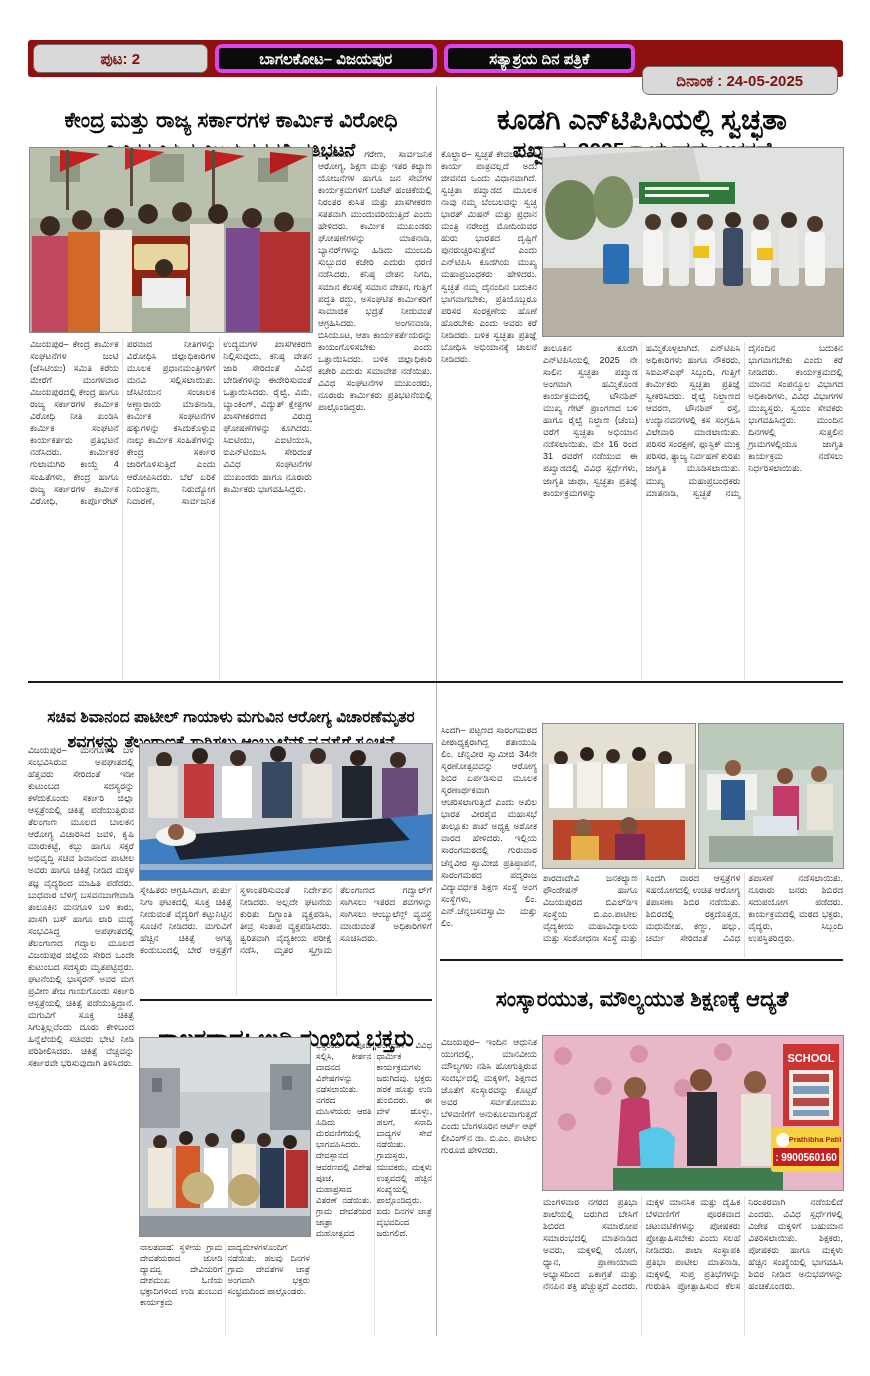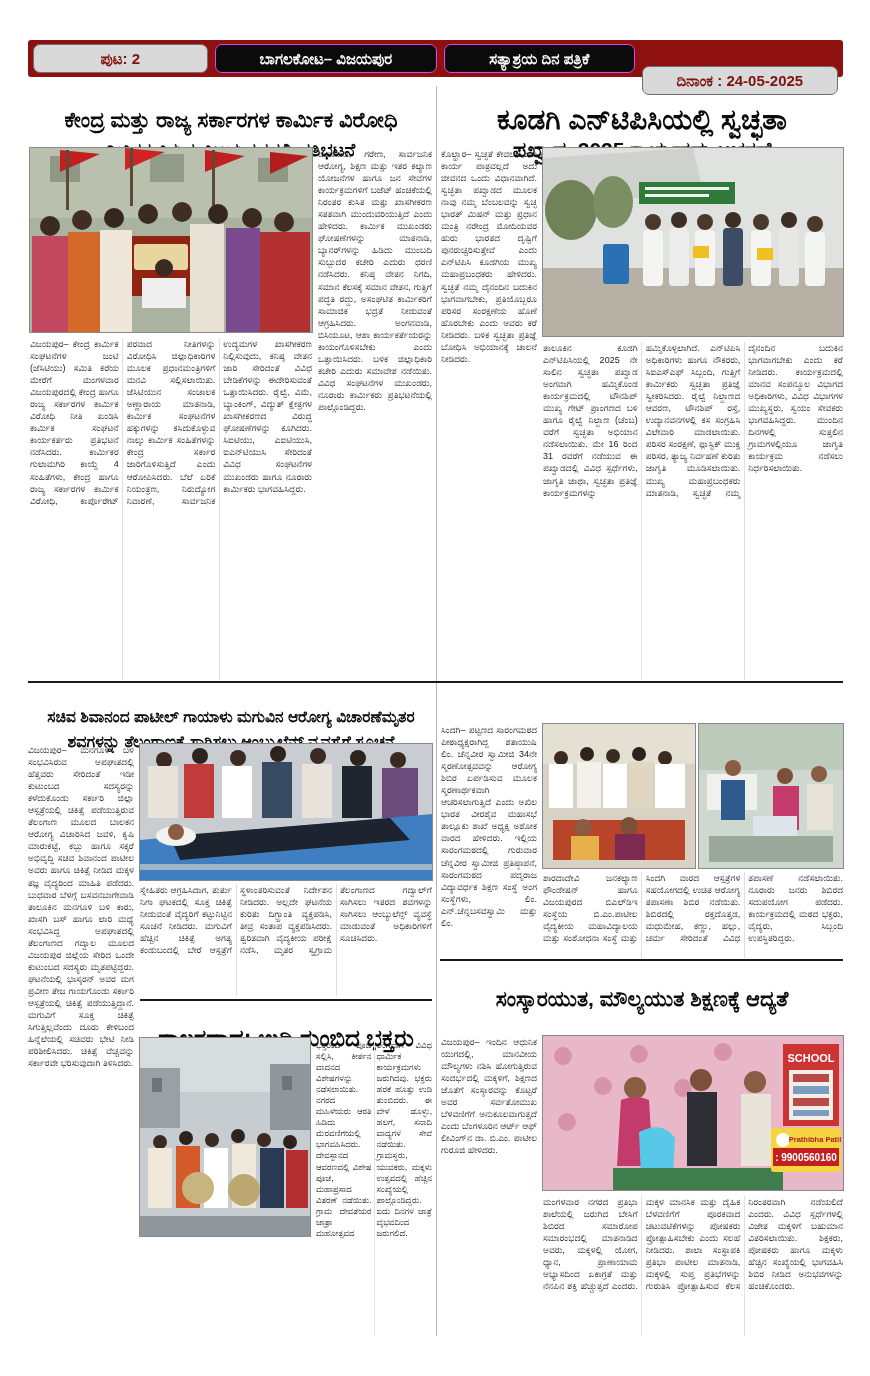--- a/index.html
+++ b/index.html
@@ -4,21 +4,21 @@
 <style>
   html,body{margin:0;padding:0;background:#ffffff;}
   #page{position:relative;width:870px;height:1376px;background:#ffffff;overflow:hidden;
         font-family:"Liberation Sans",sans-serif;color:#1c1c1c;}
   .abs{position:absolute;}
   
   .hbar{background:#8e1110;border-radius:3px;display:flex;align-items:center;gap:7px;padding:0 5px;box-sizing:border-box;}
   .hbox{height:29px;display:flex;align-items:center;justify-content:center;border-radius:7px;
         font-weight:bold;font-size:15px;white-space:nowrap;box-sizing:border-box;}
   .hbox.grey{background:#d9d9d9;border:1px solid #6e6e6e;color:#7c1412;}
-  .hbox.black{background:#0b0b0b;color:#ffffff;border:1px solid #d946ef;}
+  .hbox.black{background:#0b0b0b;color:#ffffff;border:4px solid #d946ef;}
   
   .hl{font-weight:800;color:#0b0b0b;text-align:center;letter-spacing:0px;margin-top:20px;}
   
   .col{font-size:9px;line-height:1.34;text-align:justify;color:#222;overflow:hidden;
        word-break:break-word;}
   .cols3{column-count:3;column-gap:8px;column-rule:1px solid #e0e0e0;}
   .cols2{column-count:2;column-gap:5px;column-rule:1px solid #e4e4e4;}
   .small{font-size:8.5px;line-height:1.3;}
   .divh{background:#1a1a1a;}
   .divv{background:#b5b5b5;}
@@ -176,20 +176,21 @@
       <rect x="92" y="106" width="24" height="64" fill="#efe8db"></rect>
       <rect x="120" y="110" width="24" height="60" fill="#2a3a52"></rect>
       <rect x="146" y="112" width="22" height="58" fill="#b23030"></rect>
     <circle cx="58" cy="150" r="16" fill="#c8b47e"></circle>
       <circle cx="104" cy="152" r="16" fill="#bda871"></circle>
     <rect x="0" y="178" width="170" height="20" fill="#8e959b"></rect>
   </svg>
 
   <div class="abs col small cols2" style="left:316px;top:1040px;width:116px;height:296px;">ಭಕ್ತರಿಂದ ಪೂಜೆ ಸಲ್ಲಿಸಿ, ಕೀರ್ತನ ವಾದನದ ವಿಶೇಷಗಳನ್ನು ನಡೆಸಲಾಯಿತು. ನಗರದ ಮಹಿಳೆಯರು ಆರತಿ ಹಿಡಿದು ಮೆರವಣಿಗೆಯಲ್ಲಿ ಭಾಗವಹಿಸಿದರು. ದೇವಸ್ಥಾನದ ಆವರಣದಲ್ಲಿ ವಿಶೇಷ ಪೂಜೆ, ಮಹಾಪ್ರಸಾದ ವಿತರಣೆ ನಡೆಯಿತು. ಗ್ರಾಮ ದೇವತೆಯರ ಜಾತ್ರಾ ಮಹೋತ್ಸವದ ಅಂಗವಾಗಿ ವಿವಿಧ ಧಾರ್ಮಿಕ ಕಾರ್ಯಕ್ರಮಗಳು ಜರುಗಿದವು. ಭಕ್ತರು ಹರಕೆ ಹೊತ್ತು ಉಡಿ ತುಂಬಿದರು. ಈ ವೇಳೆ ಡೊಳ್ಳು, ಹಲಗೆ, ಸನಾದಿ ವಾದ್ಯಗಳ ಸೇವೆ ನಡೆಯಿತು. ಗ್ರಾಮಸ್ಥರು, ಯುವಕರು, ಮಕ್ಕಳು ಉತ್ಸವದಲ್ಲಿ ಹೆಚ್ಚಿನ ಸಂಖ್ಯೆಯಲ್ಲಿ ಪಾಲ್ಗೊಂಡಿದ್ದರು. ಐದು ದಿನಗಳ ಜಾತ್ರೆ ವೈಭವದಿಂದ ಜರುಗಲಿದೆ.</div>
 
+  <div class="abs col small cols2" style="left:140px;top:1242px;width:170px;height:94px;">ನಾಲತವಾಡ: ಸ್ಥಳೀಯ ಗ್ರಾಮ ದೇವತೆಯರಾದ ಜೋಡಿ ದ್ಯಾವವ್ವ ದೇವಿಯರಿಗೆ ದೇಶಮುಖ ಓಣಿಯ ಭಕ್ತಾದಿಗಳಿಂದ ಉಡಿ ತುಂಬುವ ಕಾರ್ಯಕ್ರಮ ವಾದ್ಯಮೇಳಗಳೊಂದಿಗೆ ನಡೆಯಿತು. ಹಲವು ದಿನಗಳ ಗ್ರಾಮ ದೇವತೆಗಳ ಜಾತ್ರೆ ಅಂಗವಾಗಿ ಭಕ್ತರು ಸಂಭ್ರಮದಿಂದ ಪಾಲ್ಗೊಂಡರು.</div>
 
 
   <div class="abs col" style="left:441px;top:724px;width:96px;height:234px;">ಸಿಂದಗಿ– ಪಟ್ಟಣದ ಸಾರಂಗಮಠದ ಪೀಠಾಧ್ಯಕ್ಷರಾಗಿದ್ದ ಶತಾಯುಷಿ ಲಿಂ. ಚೆನ್ನವೀರ ಸ್ವಾಮೀಜಿ 34ನೇ ಸ್ಮರಣೋತ್ಸವವನ್ನು ಆರೋಗ್ಯ ಶಿಬಿರ ಏರ್ಪಡಿಸುವ ಮೂಲಕ ಸ್ಮರಣಾರ್ಥಕವಾಗಿ ಆಚರಿಸಲಾಗುತ್ತಿದೆ ಎಂದು ಅಖಿಲ ಭಾರತ ವೀರಶೈವ ಮಹಾಸಭೆ ತಾಲ್ಲೂಕು ಶಾಖೆ ಅಧ್ಯಕ್ಷ ಅಶೋಕ ವಾರದ ಹೇಳಿದರು. ಇಲ್ಲಿಯ ಸಾರಂಗಮಠದಲ್ಲಿ ಗುರುವಾರ ಚೆನ್ನವೀರ ಸ್ವಾಮೀಜಿ ಪ್ರತಿಷ್ಠಾಪನೆ, ಸಾರಂಗಮಠದ ಪದ್ಮರಾಜ ವಿದ್ಯಾವರ್ಧಕ ಶಿಕ್ಷಣ ಸಂಸ್ಥೆ ಅಂಗ ಸಂಸ್ಥೆಗಳು, ಲಿಂ. ಎನ್.ಚೆನ್ನಬಸವಸ್ವಾಮಿ ಮತ್ತು ಲಿಂ.</div>
 
   <svg class="abs photo" style="left:543px;top:724px;" width="152" height="144" viewBox="0 0 152 144">
     <rect width="152" height="144" fill="#d8d2c4"></rect>
     <rect y="0" width="152" height="40" fill="#e4e0d4"></rect>
     <circle cx="18" cy="34" r="7" fill="#3a2a22"></circle>
       <circle cx="44" cy="30" r="7" fill="#2e221c"></circle>
       <circle cx="70" cy="32" r="7" fill="#3a2a22"></circle>

